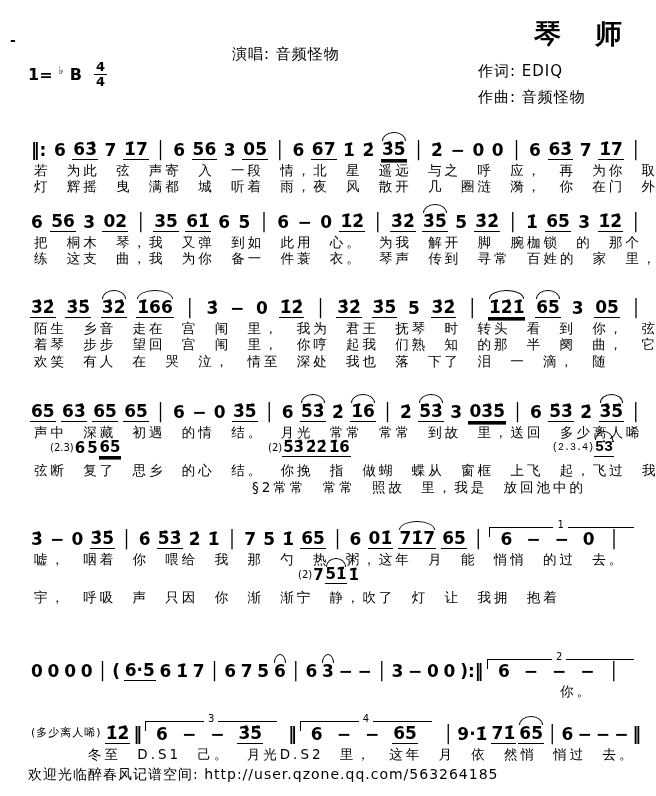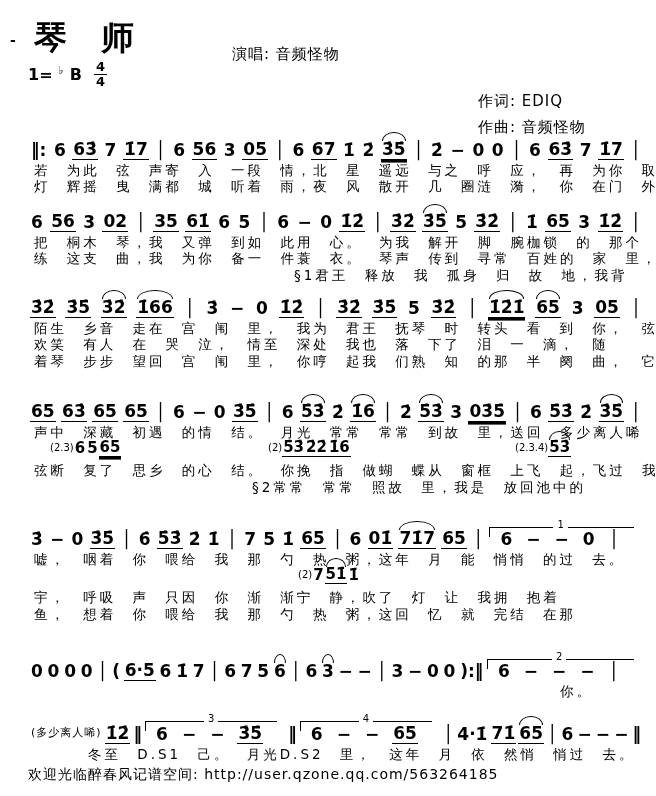--- a/index.html
+++ b/index.html
@@ -1,26 +1,26 @@
 <!DOCTYPE html>
 <html><head>
 <meta charset="utf-8">
 <style>
   html,body{margin:0;padding:0;background:#fff;}
   .page{position:relative;width:656px;height:796px;background:#ffffff;color:#000;
         font-family:"DejaVu Sans","Liberation Sans",sans-serif;overflow:hidden;}
   .corner-dash{position:absolute;left:10px;top:32px;font-size:14px;font-weight:bold;}
-  .title{position:absolute;top:16px;left:0;right:0;text-align:left;
-         font-size:33px;font-weight:bold;letter-spacing:34px;text-indent:34px;}
+  .title{position:absolute;top:16px;left:0;right:0;text-align:right;
+         font-size:27px;font-weight:bold;letter-spacing:34px;text-indent:34px;}
   .keysig{position:absolute;top:60px;left:28px;font-size:16px;font-weight:bold;display:flex;align-items:center;gap:6px;}
   .keyflat{font-size:11px;vertical-align:super;position:relative;top:-4px;}
   .meter{display:inline-flex;flex-direction:column;align-items:center;font-size:13px;line-height:1.05;margin-left:6px;}
   .meter .mt{border-bottom:1.5px solid #000;padding:0 2px;}
   .performer{position:absolute;top:45px;left:232px;font-size:15px;letter-spacing:1px;}
-  .credit{position:absolute;left:478px;font-size:15px;letter-spacing:1px;margin-top:30px;}
+  .credit{position:absolute;left:478px;font-size:15px;letter-spacing:1px;}
   .c1{top:62px;} .c2{top:88px;} .c3{top:113px;}
   .system{position:absolute;left:0;right:0;}
   .nrow{display:flex;justify-content:space-between;align-items:flex-end;
         padding:15px 14px 2px 30px;font-weight:bold;font-size:17px;line-height:1.05;}
   .nt{position:relative;display:inline-block;padding:0 1px;white-space:nowrap;}
   .nt.u1{border-bottom:1.6px solid #000;}
   .nt.u2{border-bottom:1.6px solid #000;box-shadow:0 2.6px 0 #000;}
   .nt.tie::before{content:"";position:absolute;left:1px;right:1px;top:-9px;height:8px;
         border:1.2px solid #000;border-bottom:none;border-radius:50% 50% 0 0 / 100% 100% 0 0;}
   .nt.bar{font-weight:bold;}
@@ -113,21 +113,20 @@
           <span class="nt u1">3̇2̇</span>
           <span class="nt bar">│</span>
           <span class="nt">1̇</span>
           <span class="nt u1">65</span>
           <span class="nt">3</span>
           <span class="nt u1">1̇2̇</span>
           <span class="nt bar">│</span>
         </div>
         <div class="lrow">把 桐木 琴，我 又弹 到如 此用 心。 为我 解开 脚 腕枷锁 的 那个 你，哼着</div>
         <div class="lrow">练 这支 曲，我 为你 备一 件蓑 衣。 琴声 传到 寻常 百姓的 家 里，有人</div>
-        <div class="lrow" style="padding-left: 294px;">§1君王 释放 我 孤身 归 故 地，我背</div>
       </div>
       <div class="system" style="top: 284px;">
         <div class="nrow">
           <span class="nt u1">3̇2̇</span>
           <span class="nt u1">3̇5̇</span>
           <span class="nt u1 tie">3̇2̇</span>
           <span class="nt u1 tie">1̇66</span>
           <span class="nt bar">│</span>
           <span class="nt">3̇</span>
           <span class="nt">−</span>
@@ -139,22 +138,22 @@
           <span class="nt">5</span>
           <span class="nt u1">3̇2̇</span>
           <span class="nt bar">│</span>
           <span class="nt u2 tie">1̇2̇1̇</span>
           <span class="nt u1 tie">65</span>
           <span class="nt">3</span>
           <span class="nt u1">05</span>
           <span class="nt bar">│</span>
         </div>
         <div class="lrow">陌生 乡音 走在 宫 闱 里， 我为 君王 抚琴 时 转头 看 到 你， 弦</div>
+        <div class="lrow">着琴 步步 望回 宫 闱 里， 你哼 起我 们熟 知 的那 半 阕 曲， 它</div>
         <div class="lrow">欢笑 有人 在 哭 泣， 情至 深处 我也 落 下了 泪 一 滴， 随</div>
-        <div class="lrow">着琴 步步 望回 宫 闱 里， 你哼 起我 们熟 知 的那 半 阕 曲， 它</div>
       </div>
       <div class="system" style="top: 388px;">
         <div class="nrow">
           <span class="nt u1">65</span>
           <span class="nt u1">63̇</span>
           <span class="nt u1">65</span>
           <span class="nt u1">65</span>
           <span class="nt bar">│</span>
           <span class="nt">6</span>
           <span class="nt">−</span>
@@ -184,21 +183,21 @@
             <span class="nt">6</span>
             <span class="nt">5</span>
             <span class="nt u2">65</span>
           </span>
           <span class="alt" style="left: 268px;">
             <span class="alt-label">(2)</span>
             <span class="nt u1">5̇3̇</span>
             <span class="nt u1">2̇2̇</span>
             <span class="nt u1">1̇6</span>
           </span>
-          <span class="alt" style="left: 515px;">
+          <span class="alt" style="left: 552px; font-family: Liberation Mono, monospace;">
             <span class="alt-label">(2.3.4)</span>
             <span class="nt u1 tie">5̇3̇</span>
           </span>
         </div>
         <div class="lrow">弦断 复了 思乡 的心 结。 你挽 指 做蝴 蝶从 窗框 上飞 起，飞过 我指尖和眉</div>
         <div class="lrow" style="padding-left: 252px;">§2常常 常常 照故 里，我是 放回池中的</div>
       </div>
       <div class="system" style="top: 512px;">
         <div class="nrow">
           <span class="nt">3̇</span>
@@ -232,21 +231,20 @@
         <div class="lrow">嘘， 咽着 你 喂给 我 那 勺 热 粥，这年 月 能 悄悄 的过 去。</div>
         <div class="alts">
           <span class="alt" style="left: 298px;">
             <span class="alt-label">(2)</span>
             <span class="nt">7</span>
             <span class="nt u1 tie">51̇</span>
             <span class="nt">1̇</span>
           </span>
         </div>
         <div class="lrow">宇， 呼吸 声 只因 你 渐 渐宁 静，吹了 灯 让 我拥 抱着</div>
-        <div class="lrow">鱼， 想着 你 喂给 我 那 勺 热 粥，这回 忆 就 完结 在那</div>
       </div>
       <div class="system" style="top: 644px;">
         <div class="nrow">
           <span class="nt">0</span>
           <span class="nt">0</span>
           <span class="nt">0</span>
           <span class="nt">0</span>
           <span class="nt bar">│</span>
           <span class="nt">(</span>
           <span class="nt u1">6·5</span>
@@ -291,21 +289,21 @@
             <span class="nt u1">3̇5̇</span>
           </span>
           <span class="nt bar">‖</span>
           <span class="volta" data-n="4">
             <span class="nt">6</span>
             <span class="nt">−</span>
             <span class="nt">−</span>
             <span class="nt u1">65</span>
           </span>
           <span class="nt bar">│</span>
-          <span class="nt">4·1̇</span>
+          <span class="nt">9·1̇</span>
           <span class="nt u1">71̇</span>
           <span class="nt u1 tie">65</span>
           <span class="nt bar">│</span>
           <span class="nt">6</span>
           <span class="nt">−</span>
           <span class="nt">−</span>
           <span class="nt">−</span>
           <span class="nt bar">‖</span>
         </div>
         <div class="lrow" style="padding-left: 88px;">冬至 D.S1 己。 月光D.S2 里， 这年 月 依 然悄 悄过 去。</div>

